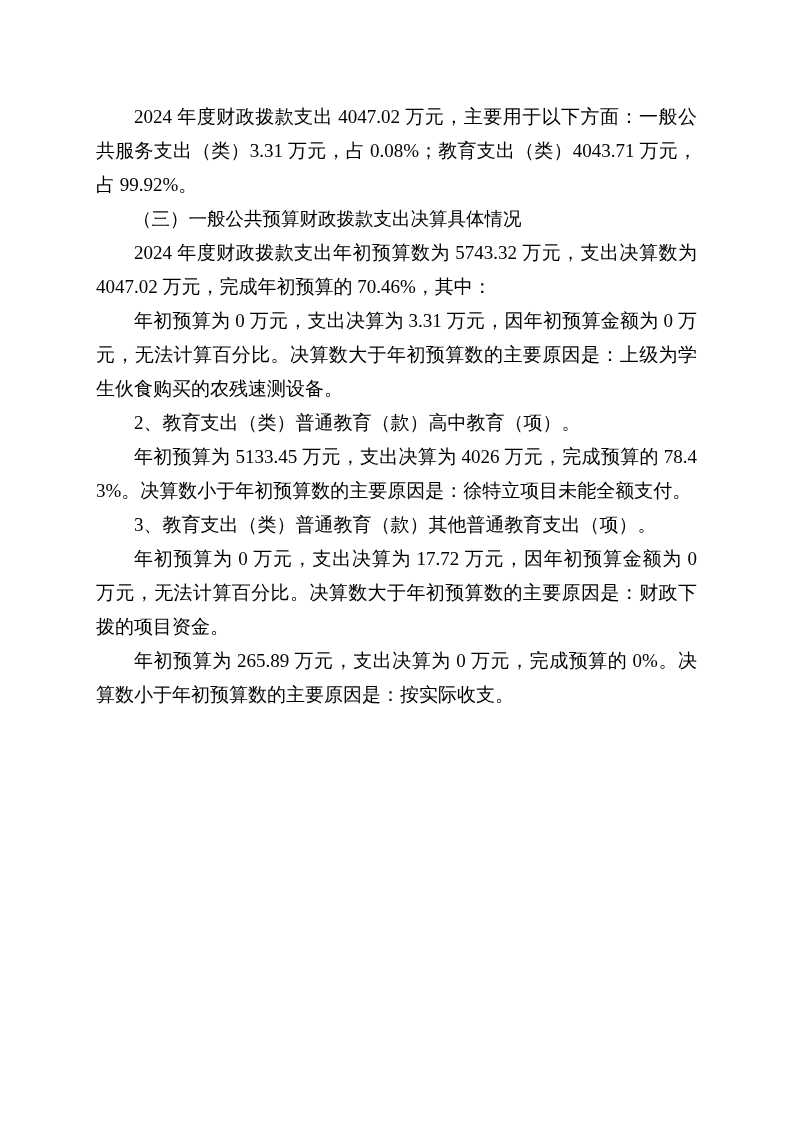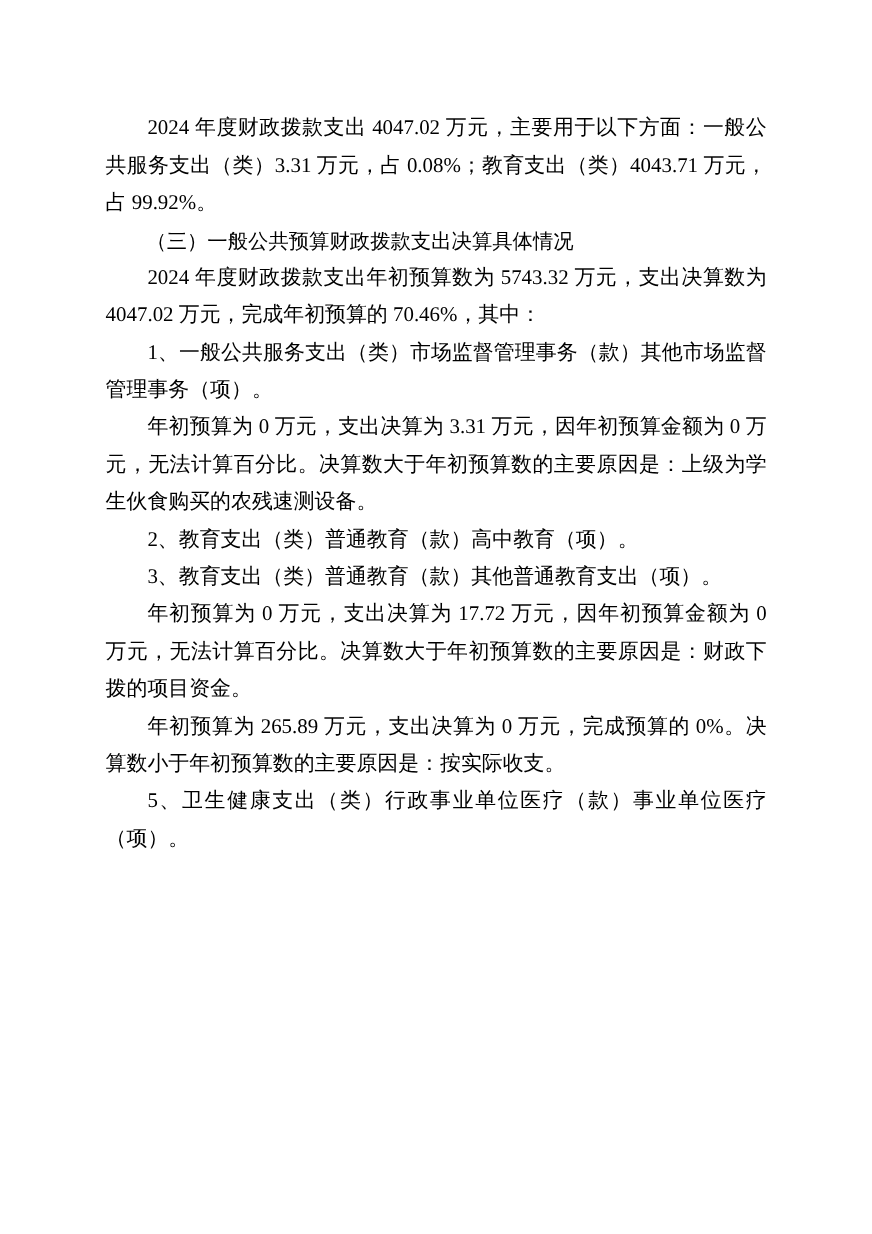--- a/index.html
+++ b/index.html
@@ -38,21 +38,20 @@
   }
 </style>
 </head>
 <body>
 
 <div class="page">
   <div class="doc-body">
     <p>2024 年度财政拨款支出 4047.02 万元，主要用于以下方面：一般公共服务支出（类）3.31 万元，占 0.08%；教育支出（类）4043.71 万元，占 99.92%。</p>
     <h3 class="section-heading">（三）一般公共预算财政拨款支出决算具体情况</h3>
     <p>2024 年度财政拨款支出年初预算数为 5743.32 万元，支出决算数为 4047.02 万元，完成年初预算的 70.46%，其中：</p>
-    <p>1、一般公共服务支出（类）市场监督管理事务（款）其他市场监督管理事务（项）。</p>
     <p>年初预算为 0 万元，支出决算为 3.31 万元，因年初预算金额为 0 万元，无法计算百分比。决算数大于年初预算数的主要原因是：上级为学生伙食购买的农残速测设备。</p>
     <p>2、教育支出（类）普通教育（款）高中教育（项）。</p>
+    <p>年初预算为 5133.45 万元，支出决算为 4026 万元，完成预算的 78.43%。决算数小于年初预算数的主要原因是：徐特立项目未能全额支付。</p>
     <p>3、教育支出（类）普通教育（款）其他普通教育支出（项）。</p>
     <p>年初预算为 0 万元，支出决算为 17.72 万元，因年初预算金额为 0 万元，无法计算百分比。决算数大于年初预算数的主要原因是：财政下拨的项目资金。</p>
     <p>年初预算为 265.89 万元，支出决算为 0 万元，完成预算的 0%。决算数小于年初预算数的主要原因是：按实际收支。</p>
-    <p>5、卫生健康支出（类）行政事业单位医疗（款）事业单位医疗（项）。</p>
   </div>
 </div>
 
 </body></html>

